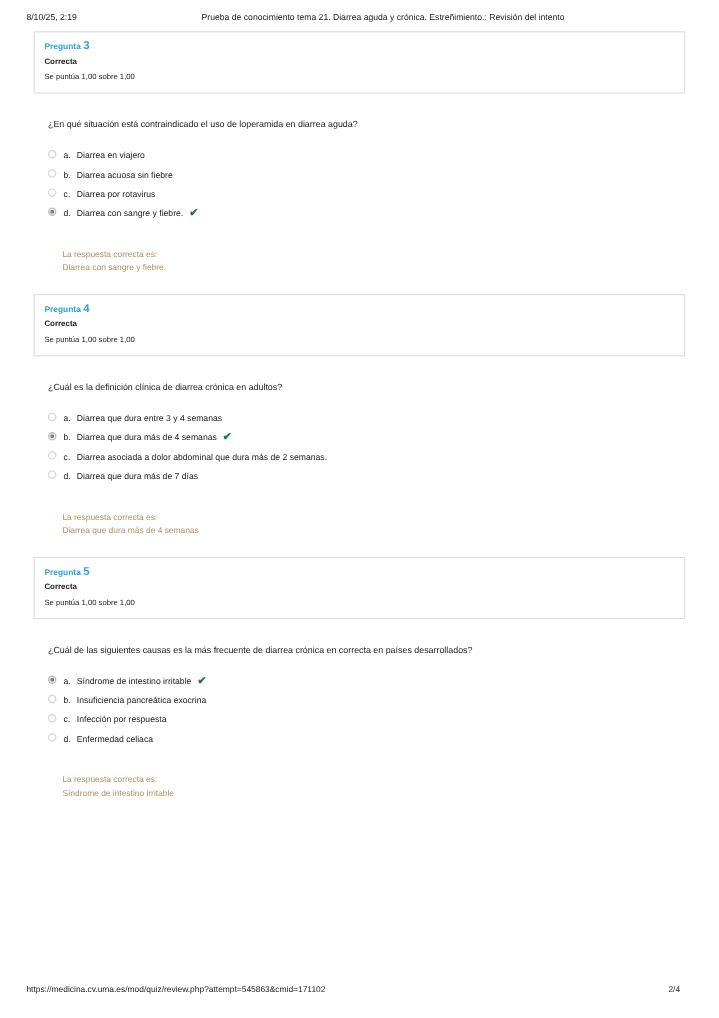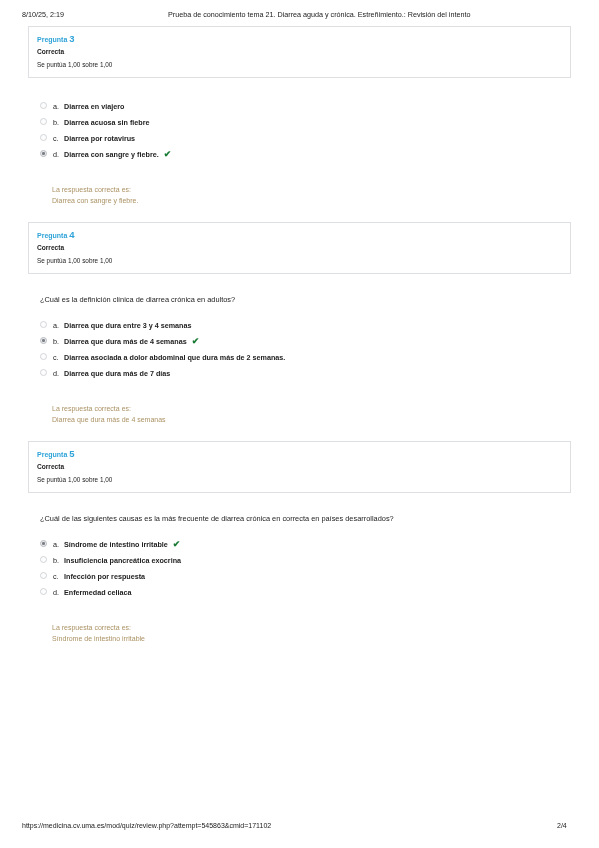--- a/index.html
+++ b/index.html
@@ -142,21 +142,20 @@
   .ansletter {
     width: 11px;
     flex: 0 0 11px;
     font-size: 7.2px;
     color: #222;
   }
   .anstext {
     font-size: 7.2px;
     color: #222;
     white-space: nowrap;
-    font-weight: bold;
   }
   .tick {
     margin-left: 5px;
     color: #1a7a34;
     font-size: 9px;
     font-weight: bold;
     line-height: 1;
   }
 
   .feedback {
@@ -205,20 +204,21 @@
       <div class="question">
       <div class="qinfo">
         <div class="qno">
           <span>Pregunta</span>
           <span class="num">3</span>
         </div>
         <div class="qstate">Correcta</div>
         <div class="qgrade">Se puntúa 1,00 sobre 1,00</div>
       </div>
       <div class="qbody">
+        <div class="qtext">¿En qué situación está contraindicado el uso de loperamida en diarrea aguda?</div>
         <ul class="answers">
       <li class="answer">
         <span class="radio"></span>
         <span class="ansletter">a.</span>
         <span class="anstext">Diarrea en viajero</span>
 
       </li>
       <li class="answer">
         <span class="radio"></span>
         <span class="ansletter">b.</span>

